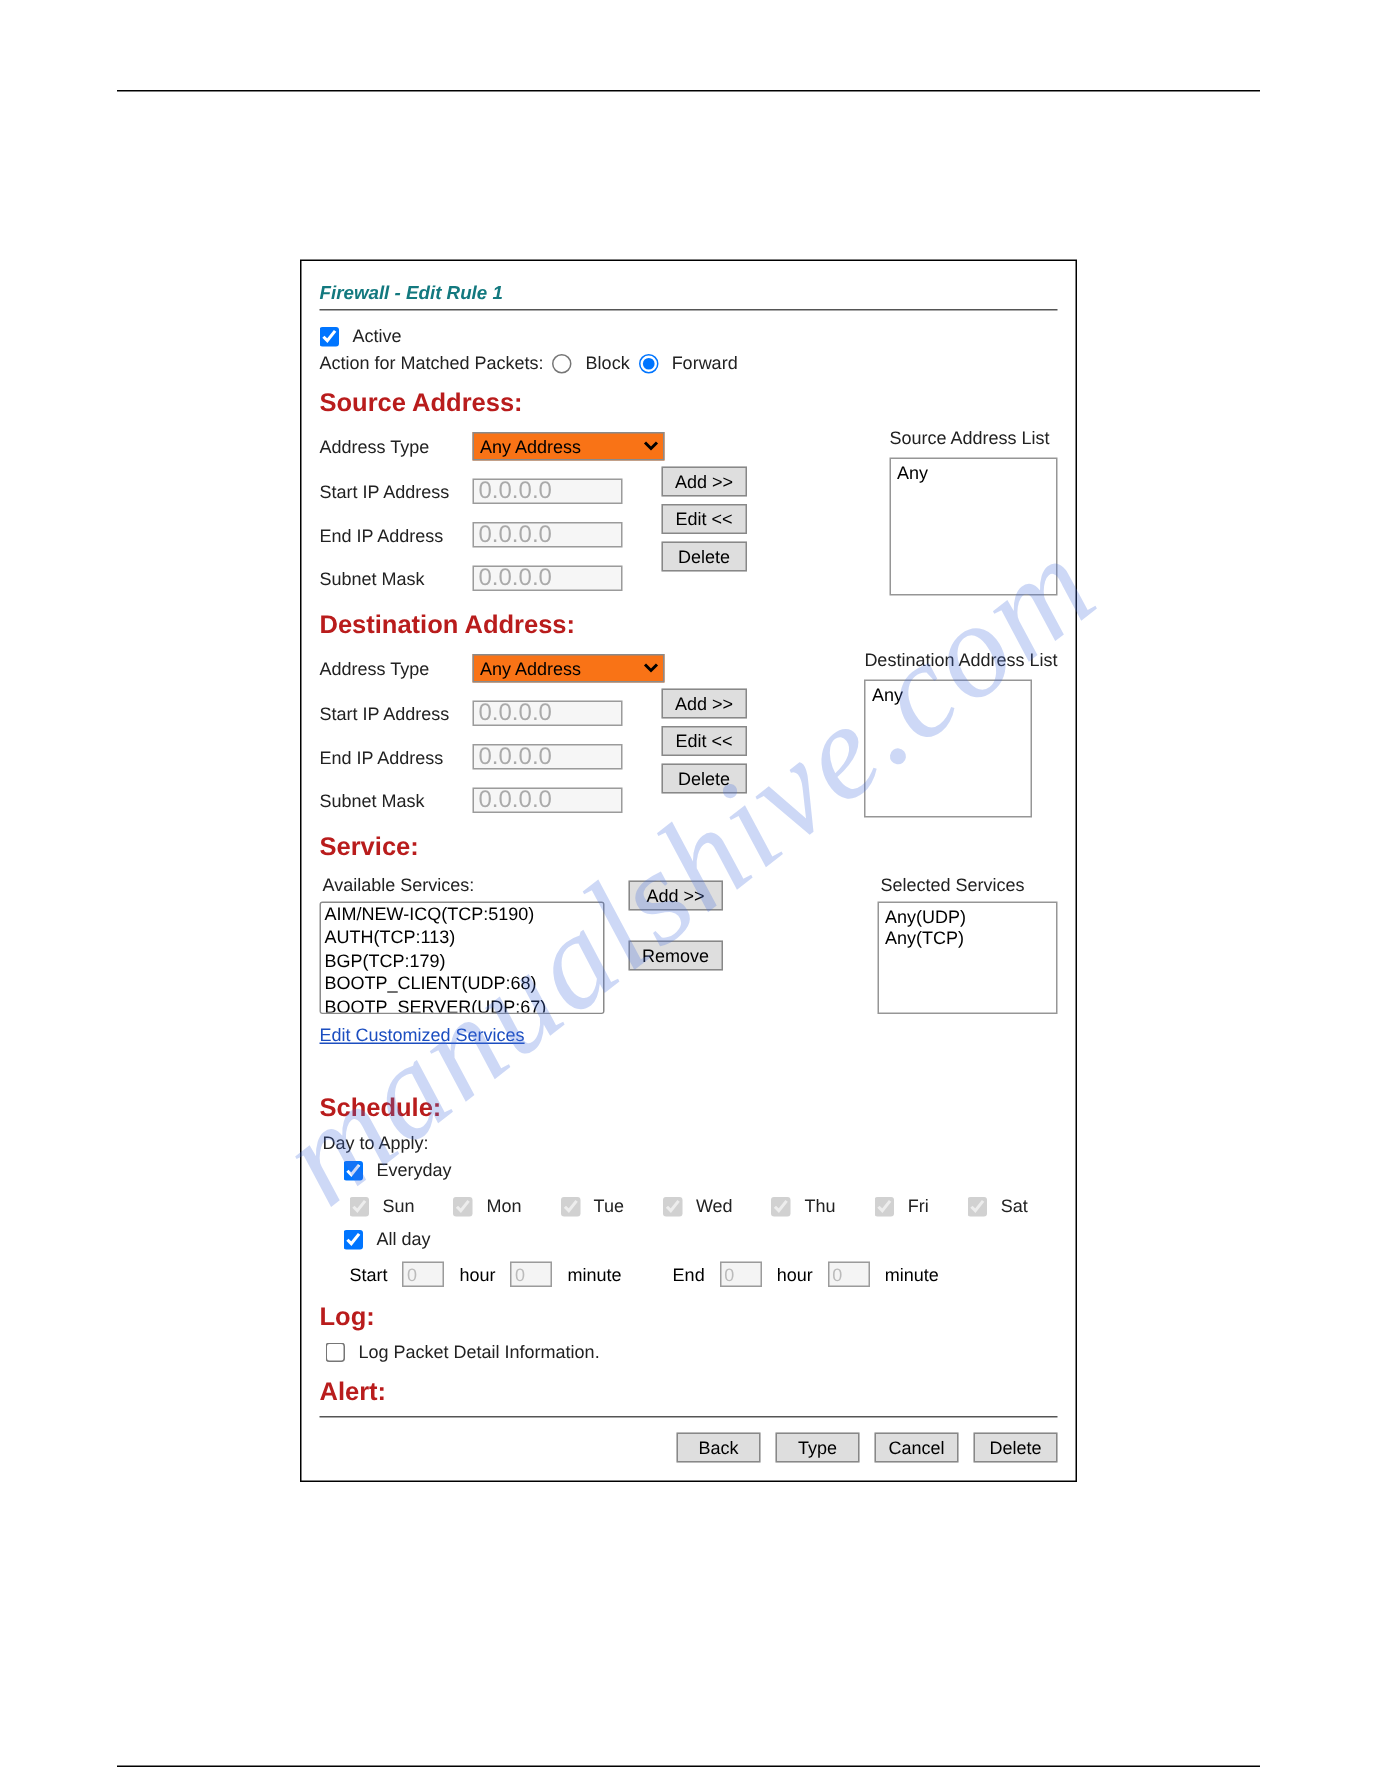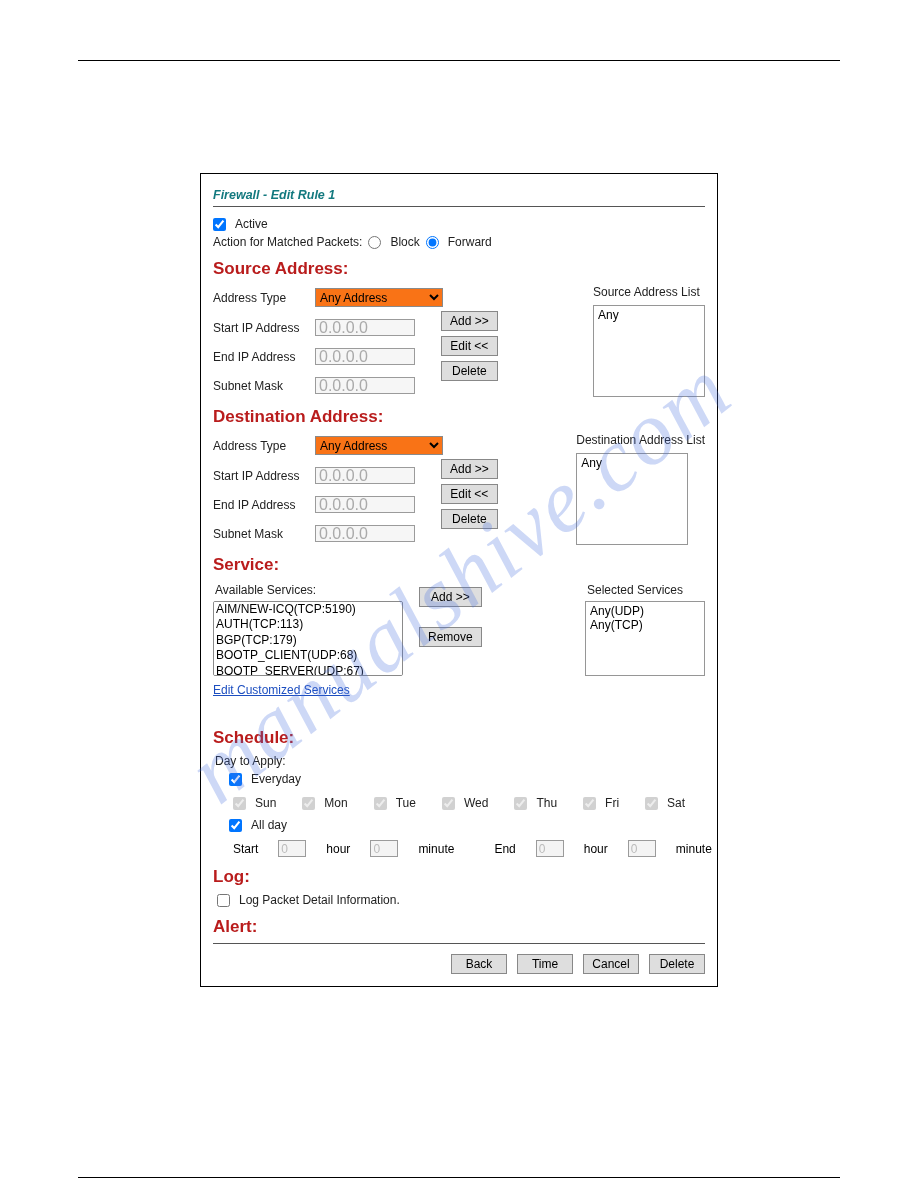--- a/index.html
+++ b/index.html
@@ -25,21 +25,21 @@
 .list-box{width:112px;height:92px;border:1px solid #969696;background:#fff;font-size:12px;padding:2px 4px;box-sizing:border-box}
 .right-col{margin-left:auto}
 .right-col .list-label{display:block;white-space:nowrap}
 .service-block{position:relative;margin-top:4px}
 .avail-select{width:190px;height:75px;border:1px solid #8a8a8a;background:#fff;font-size:12px}
 .service-row{display:flex;gap:10px}
 .svc-btn-col{display:flex;flex-direction:column;gap:20px;margin-left:6px;margin-top:6px}
 .sel-svc{margin-left:auto;padding-left:30px}
 .link{color:#1c4ec0;font-size:12px;text-decoration:underline;cursor:pointer;margin-top:6px;display:inline-block}
 .days{display:flex;gap:26px;margin-left:20px;margin-top:6px;flex-wrap:wrap}
-.time-row{display:flex;align-items:center;gap:20px;margin-left:20px;margin-top:8px;font-size:12px}
+.time-row{display:flex;align-items:center;gap:10px;margin-left:20px;margin-top:8px;font-size:12px}
 .time-in{width:28px;height:17px;border:1px solid #9b9b9b;background:#f4f4f4;color:#bbb;font-size:12px;text-align:left;padding:0 2px;box-sizing:border-box}
 .footer-btns{display:flex;justify-content:flex-end;gap:10px;margin-top:10px}
 .watermark{position:absolute;left:50%;top:50%;transform:translate(-50%,-50%) rotate(-38deg);font-size:90px;color:rgba(70,110,220,.27);font-family:Georgia,serif;pointer-events:none;white-space:nowrap;z-index:2;font-style:italic;letter-spacing:2px}
 .indent{margin-left:16px}
 </style>
 </head>
 <body>
 
 <div class="page">
 <hr class="outer">
@@ -199,20 +199,20 @@
   <div class="row" style="margin-left:4px">
     <input type="checkbox" style="">
     <label class="txt">Log Packet Detail Information.</label>
   </div>
 
   <div class="sec-head">Alert:</div>
 
   <hr class="hr-thin">
   <div class="footer-btns">
     <button class="btn">Back</button>
-    <button class="btn">Time</button>
+    <button class="btn">Type</button>
     <button class="btn">Cancel</button>
     <button class="btn">Delete</button>
   </div>
 </div>
 
 <hr class="outer bottom">
 </div>
 
 </body></html>

